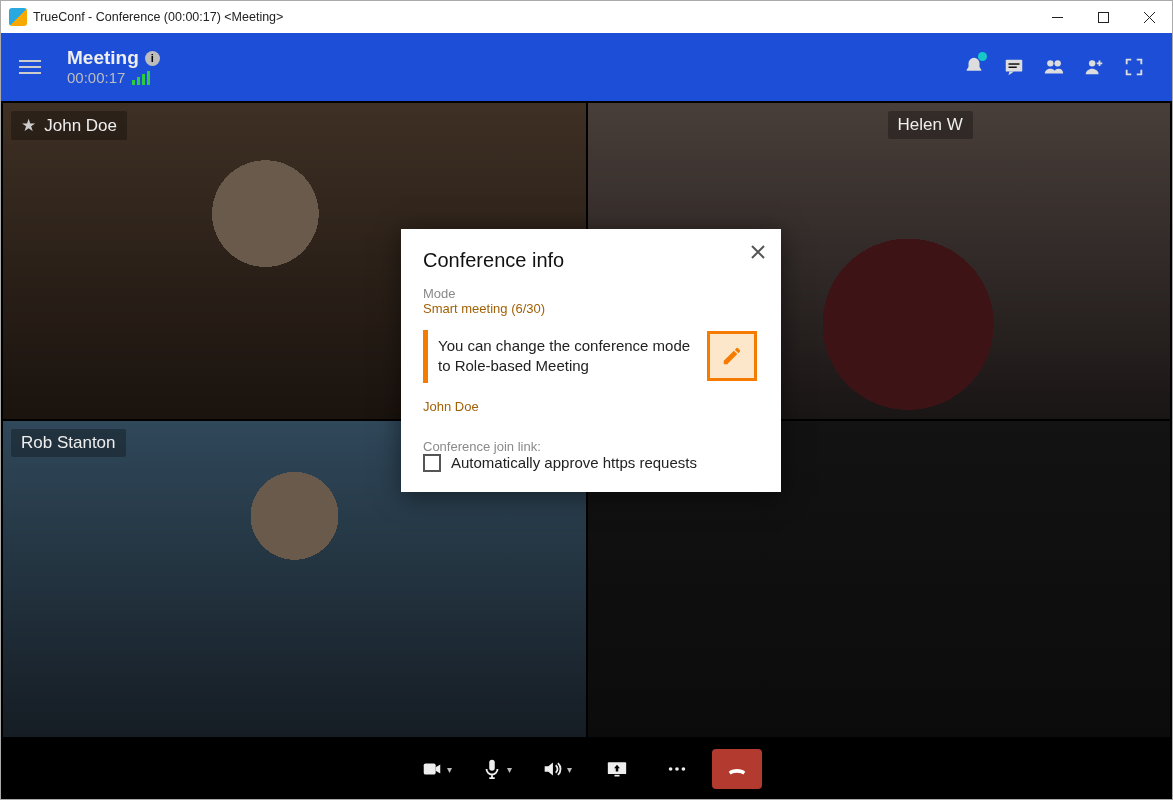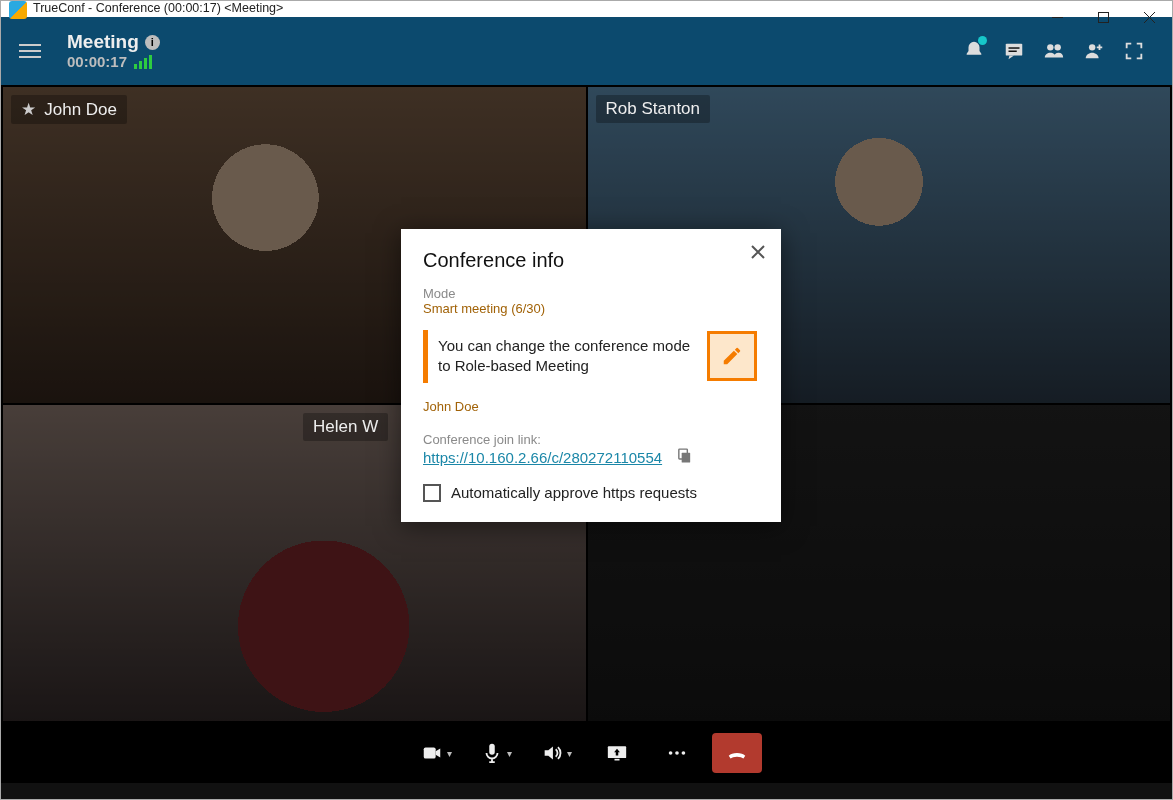--- a/index.html
+++ b/index.html
@@ -4,45 +4,45 @@
 <style>
   * { box-sizing: border-box; margin: 0; padding: 0; }
   body {
     font-family: "Segoe UI", Arial, sans-serif;
     width: 1173px; height: 800px;
     background: #111; overflow: hidden; position: relative;
     border: 1px solid #aaa;
   }
   
   .titlebar {
-    height: 16px; background: #fff; display: flex; align-items: flex-start;
+    height: 32px; background: #fff; display: flex; align-items: center;
     padding-left: 8px; font-size: 12.5px; color: #222;
   }
   .titlebar .app-icon {
     width: 18px; height: 18px; margin-right: 6px; border-radius: 3px;
     background: linear-gradient(135deg,#2aa9e0 50%, #f7a900 50%);
   }
   .titlebar .spacer { flex: 1; }
   .titlebar .win-btn {
     width: 46px; height: 32px; display: flex; align-items: center; justify-content: center;
     color: #222;
   }
   .win-btn svg { width: 11px; height: 11px; }
 
   
   .appbar {
-    height: 68px; background: #0c4a6e; display: flex; align-items: center;
+    height: 68px; background: #1d4ed8; display: flex; align-items: center;
     padding: 0 18px; color: #eee;
   }
   .hamburger { width: 26px; height: 26px; display:flex; flex-direction:column; justify-content:center; gap:4px; margin-right: 22px; cursor:pointer;}
   .hamburger span { height:2px; background:#ccc; width:22px; }
   .meeting-block { display:flex; flex-direction:column; line-height:1.15; }
   .meeting-row1 { display:flex; align-items:center; gap:6px; font-size:19px; font-weight:600; }
   .info-badge { width:15px;height:15px;border-radius:50%;background:#bdbdbd;color:#000;font-weight:700;font-size:11px;display:flex;align-items:center;justify-content:center; }
-  .meeting-row2 { display:flex; align-items:center; gap:7px; font-size:15px; color:#bdbdbd;font-weight:bold; }
+  .meeting-row2 { display:flex; align-items:center; gap:7px; font-size:15px; color:#bdbdbd; }
   .signal { display:flex; gap:2px; align-items:flex-end; height:14px;}
   .signal i{ width:3px; background:#2ecc40;}
   .signal i:nth-child(1){height:5px;} .signal i:nth-child(2){height:8px;}
   .signal i:nth-child(3){height:11px;} .signal i:nth-child(4){height:14px;}
   .appbar .spacer { flex:1; }
   .appbar .ticon { width:40px;height:40px;display:flex;align-items:center;justify-content:center;color:#ddd;position:relative; cursor:pointer;}
   .appbar .ticon svg{width:22px;height:22px;}
   .notif-dot{position:absolute;top:5px;right:7px;width:9px;height:9px;background:#17c7c9;border-radius:50%;}
 
   
@@ -168,30 +168,30 @@
 
 <div class="stage">
   <div class="grid">
     <div class="tile bg1">
       <div class="dim-overlay"></div>
       <div class="nameplate">
         <span class="star">★</span>
         <span>John Doe</span>
       </div>
     </div>
+    <div class="tile bg3">
+      <div class="dim-overlay"></div>
+      <div class="nameplate noicon" style="left:auto;right:auto;left:300px;">
+        <span>Helen W</span>
+      </div>
+    </div>
     <div class="tile bg2">
       <div class="dim-overlay"></div>
       <div class="nameplate noicon">
         <span>Rob Stanton</span>
-      </div>
-    </div>
-    <div class="tile bg3">
-      <div class="dim-overlay"></div>
-      <div class="nameplate noicon" style="left:auto;right:auto;left:300px;">
-        <span>Helen W</span>
       </div>
     </div>
     <div class="tile bg4">
       <div class="dim-overlay"></div>
     </div>
   </div>
 </div>
 
 <div class="controls">
   <div class="cbtn">
@@ -251,28 +251,19 @@
     <div class="hint-text">You can change the conference mode to Role-based Meeting</div>
     <div class="edit-btn">
       <svg viewBox="0 0 24 24" fill="currentColor">
           <path d="M3 17.25V21h3.75L17.81 9.94l-3.75-3.75L3 17.25zM20.71 7.04a1 1 0 0 0 0-1.41l-2.34-2.34a1 1 0 0 0-1.41 0L15.13 5.13l3.75 3.75 1.83-1.84z"></path>
         </svg>
     </div>
   </div>
 
   <div class="value">John Doe</div>
 
-  <div class="label" style="margin-top:18px;">Conference join link:</div>
-  <div class="linkrow">
-    <a class="link" href="#">https://10.160.2.66/c/280272110554</a>
-    <span class="copy-ic">
-      <svg viewBox="0 0 24 24" fill="#777">
-          <rect x="8" y="8" width="12" height="14" rx="1"></rect>
-          <rect x="4" y="3" width="12" height="14" rx="1" fill="none" stroke="#777" stroke-width="2"></rect>
-        </svg>
-    </span>
-  </div>
+  <div class="label" style="margin-top:25px;">Conference join link:</div>
 
   <div class="chk-row">
     <div class="chk"></div>
     <span>Automatically approve https requests</span>
   </div>
 </div>
 
 </body></html>

